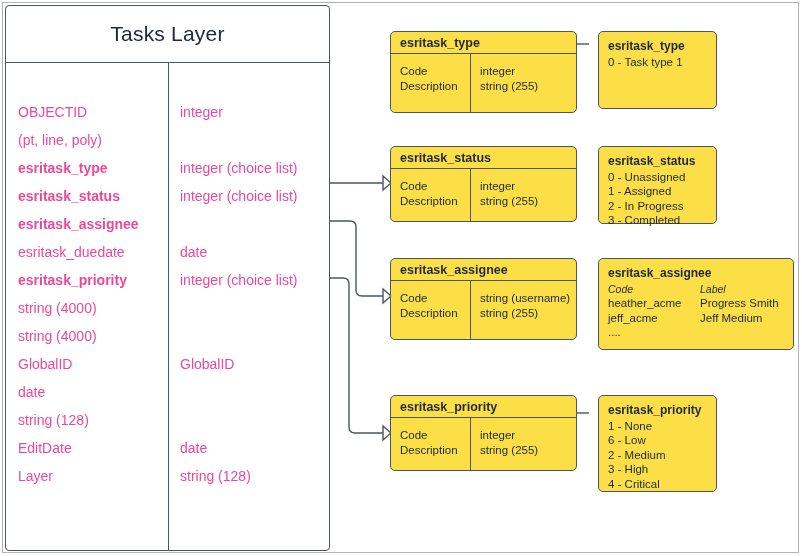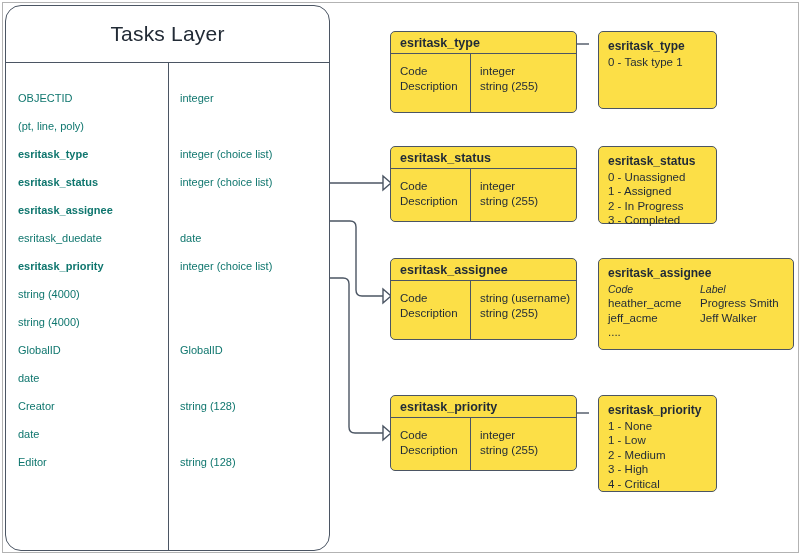--- a/index.html
+++ b/index.html
@@ -24,21 +24,21 @@
     background: #ffffff;
   }
 
   
   #tasks-layer {
     position: absolute;
     left: 5px; top: 5px;
     width: 325px; height: 546px;
     background: #ffffff;
     border: 1.6px solid #4b5563;
-    border-radius: 16px;
+    border-radius: 4px;
   }
   #tasks-layer-title {
     position: absolute;
     left: 0; top: 0;
     width: 100%; height: 56px;
     display: flex; align-items: center; justify-content: center;
     font-size: 21px;
     color: #222b36;
     letter-spacing: .2px;
   }
@@ -55,23 +55,23 @@
     border-left: 1.6px solid #4b5563;
   }
   .field-rows {
     position: absolute;
     left: 0; top: 56px; right: 0; bottom: 0;
     padding-top: 30px;
   }
   .field-row {
     height: 28px;
     display: flex;
-    align-items: flex-start;
-    font-size: 11px;
-    color: #0f766e;
+    align-items: flex-end;
+    font-size: 14px;
+    color: #ec4899;
   }
   .field-name {
     width: 162px;
     padding-left: 12px;
     white-space: nowrap;
     overflow: hidden;
   }
   .field-type {
     padding-left: 12px;
     white-space: nowrap;
@@ -191,28 +191,28 @@
           <div class="field-type">string (4000)</div>
         </div>
         <div class="field-row">
           <div class="field-name">GlobalID</div>
           <div class="field-type">GlobalID</div>
         </div>
         <div class="field-row">
           <div class="field-type">date</div>
         </div>
         <div class="field-row">
-          <div class="field-name">Creator</div>
           <div class="field-type">string (128)</div>
         </div>
         <div class="field-row">
+          <div class="field-name">EditDate</div>
           <div class="field-type">date</div>
         </div>
         <div class="field-row">
-          <div class="field-name">Editor</div>
+          <div class="field-name">Layer</div>
           <div class="field-type">string (128)</div>
         </div>
       </div>
   </div>
 
   <svg id="connectors" width="802" height="556">
 
     <g stroke="#4b5563" stroke-width="1.4" fill="none">
       <path d="M330,183 L383,183"></path>
 
@@ -302,27 +302,27 @@
   </div>
 
   <div class="vbox" style="left:598px; top:258px; width:196px; height:92px;">
     <div class="vbox-title">esritask_assignee</div>
     <div class="assignee-grid">
       <div class="hdr">Code</div>
       <div class="hdr">Label</div>
       <div>heather_acme</div>
       <div>Progress Smith</div>
       <div>jeff_acme</div>
-      <div>Jeff Walker</div>
+      <div>Jeff Medium</div>
     </div>
     <div class="vbox-line">....</div>
   </div>
 
   <div class="vbox" style="left:598px; top:395px; width:119px; height:97px;">
     <div class="vbox-title">esritask_priority</div>
     <div class="vbox-line">1 - None</div>
-    <div class="vbox-line">1 - Low</div>
+    <div class="vbox-line">6 - Low</div>
     <div class="vbox-line">2 - Medium</div>
     <div class="vbox-line">3 - High</div>
     <div class="vbox-line">4 - Critical</div>
   </div>
 
 </div>
 
 </body></html>

